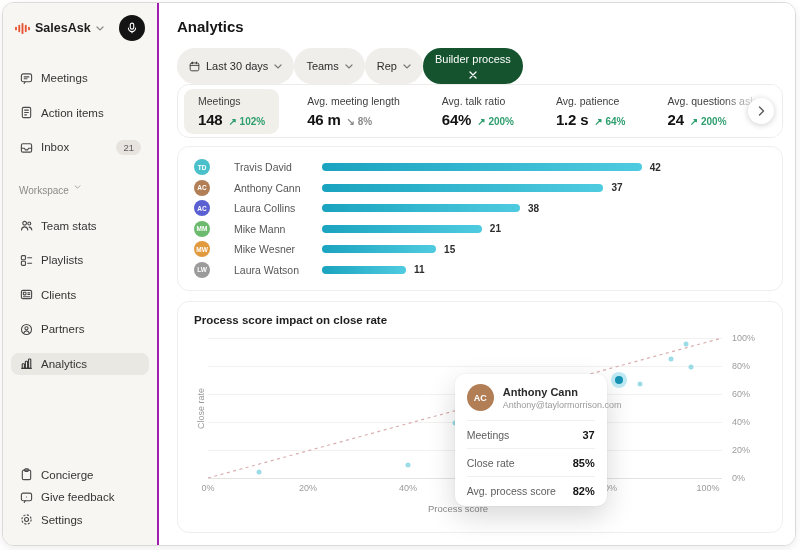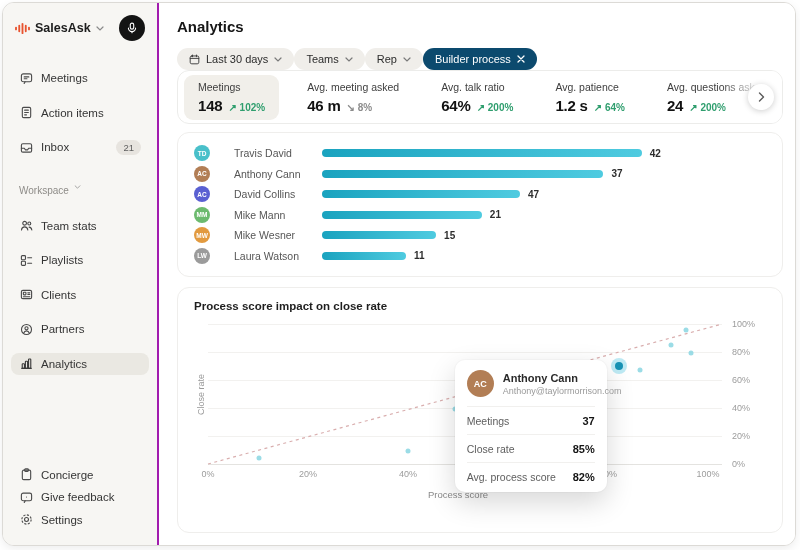--- a/index.html
+++ b/index.html
@@ -22,21 +22,21 @@
   .badge { margin-left:auto; background:#e7e4df; color:#5e5e5e; font-size:9.5px; padding:2px 7px; border-radius:999px; }
   .section-label { display:flex; gap:5px; font-size:10px; color:#8e8c88; padding:14px 8px 7px; }
   .side-bottom { margin-top:auto; }
 
   
   .main { flex:1; display:flex; flex-direction:column; padding:12px 12px 12px 18px; overflow:hidden; background:#fff; }
   .page-title { font-size:15px; font-weight:700; color:#161616; margin:3px 0 13px; }
   .filters { display:flex; margin-bottom:0; }
   .pill { display:inline-flex; align-items:center; gap:6px; background:#f0eeea; border-radius:999px;
           padding:5px 12px; font-size:11px; color:#2c2c2c; cursor:pointer; white-space:nowrap; }
-  .pill.dark { background:#0c4a6e; color:#fff; }
+  .pill.dark { background:#14532d; color:#fff;flex-direction:column; }
 
   .stats-card { position:relative; border:1px solid #ececea; border-radius:12px; display:flex; align-items:center;
                 padding:5px 6px; margin-bottom:8px; height:54px; overflow:hidden; flex-shrink:0; }
   .stat { padding:6px 14px; margin-right:14px; cursor:pointer; flex-shrink:0; }
   .stat.selected { background:#f1efea; border-radius:9px; }
   .stat-label { font-size:10.5px; color:#3e3e3e; margin-bottom:4px; white-space:nowrap; }
   .stat-value-row { display:flex; align-items:baseline; gap:6px; }
   .stat-value { font-size:15px; font-weight:700; color:#121212; letter-spacing:-0.2px; }
   .stat-trend { font-size:10px; font-weight:700; white-space:nowrap; }
   .stat-trend.up { color:#2f9e6e; }
@@ -278,21 +278,21 @@
     <div class="stats-card">
       <div id="stats-row" style="display:flex;align-items:center;">
           <div class="stat selected">
             <div class="stat-label">Meetings</div>
             <div class="stat-value-row">
               <span class="stat-value">148</span>
               <span class="stat-trend up">↗ 102%</span>
             </div>
           </div>
           <div class="stat">
-            <div class="stat-label">Avg. meeting asked</div>
+            <div class="stat-label">Avg. meeting length</div>
             <div class="stat-value-row">
               <span class="stat-value">46 m</span>
               <span class="stat-trend down">↘ 8%</span>
             </div>
           </div>
           <div class="stat">
             <div class="stat-label">Avg. talk ratio</div>
             <div class="stat-value-row">
               <span class="stat-value">64%</span>
               <span class="stat-trend up">↗ 200%</span>
@@ -334,24 +334,24 @@
           <div class="bar-row">
             <span class="avatar" style="background:#b27e55">AC</span>
             <span class="bar-name">Anthony Cann</span>
             <span class="bar-track">
               <span class="bar" style="width:63.4%"></span>
               <span class="bar-value">37</span>
             </span>
           </div>
           <div class="bar-row">
             <span class="avatar" style="background:#5a60d2">AC</span>
-            <span class="bar-name">David Collins</span>
+            <span class="bar-name">Laura Collins</span>
             <span class="bar-track">
               <span class="bar" style="width:44.6%"></span>
-              <span class="bar-value">47</span>
+              <span class="bar-value">38</span>
             </span>
           </div>
           <div class="bar-row">
             <span class="avatar" style="background:#6cba6e">MM</span>
             <span class="bar-name">Mike Mann</span>
             <span class="bar-track">
               <span class="bar" style="width:36.0%"></span>
               <span class="bar-value">21</span>
             </span>
           </div>

